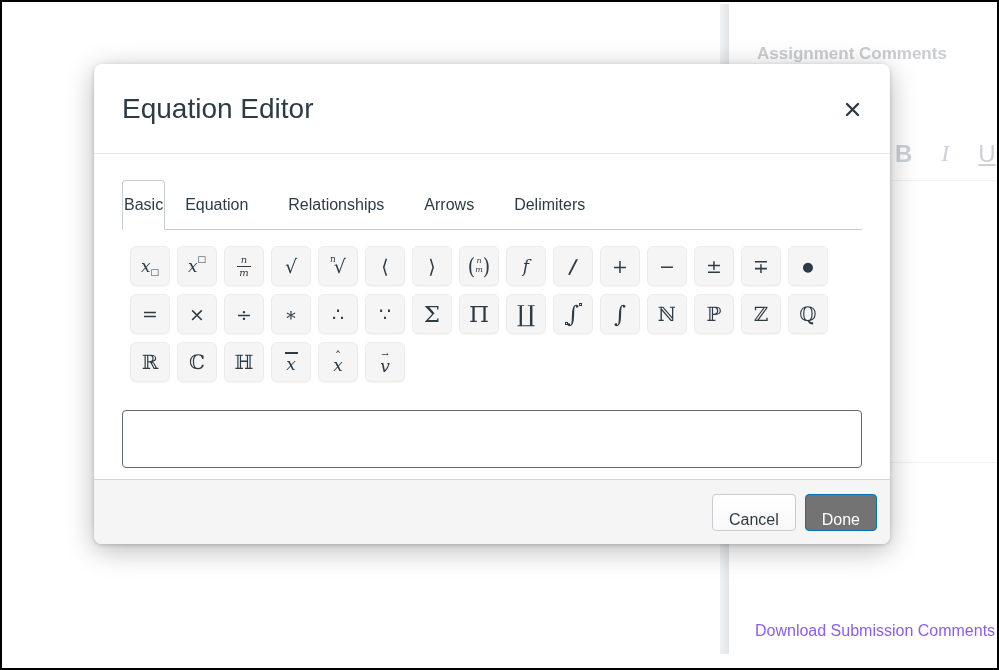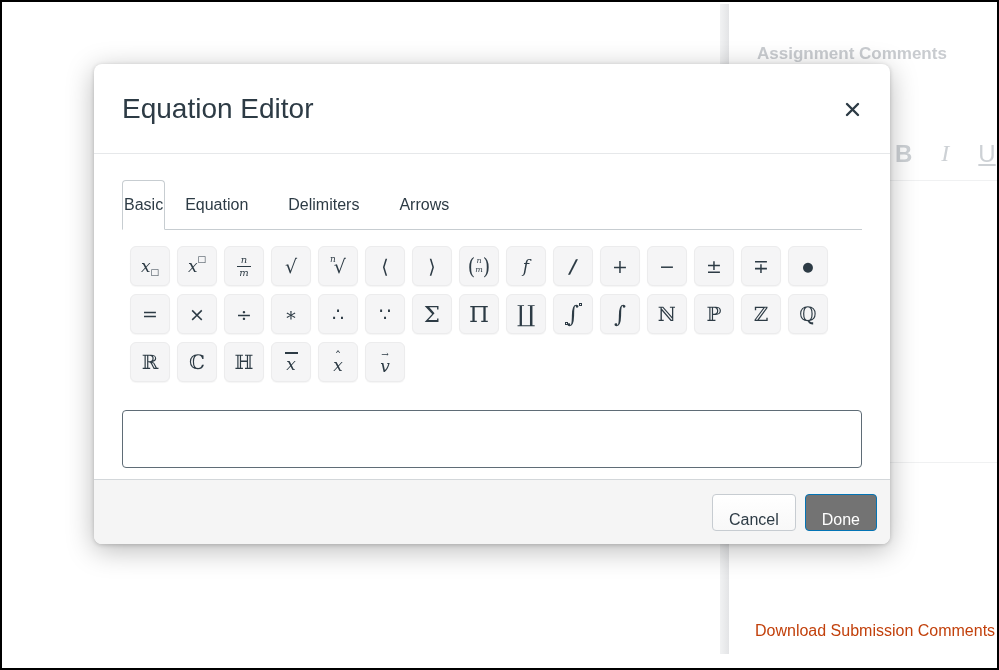--- a/index.html
+++ b/index.html
@@ -13,21 +13,21 @@
   
   .splitter { position:absolute; left:718px; top:2px; width:9px; height:650px;
     background:linear-gradient(90deg,#f1f2f3,#e3e4e6); }
   .ac-title { position:absolute; left:755px; top:42px; font-size:17px; font-weight:700; color:#C9CCD0; }
   .fmt-toolbar { position:absolute; left:893px; top:138px; display:flex; gap:29px; color:#CDD1D5; }
   .fmt-b { font-size:24px; font-weight:700; }
   .fmt-i { font-size:24px; font-style:italic; font-family:"Liberation Serif",serif; }
   .fmt-u { font-size:24px; text-decoration:underline; }
   .bg-line-1 { position:absolute; left:740px; top:178px; width:257px; height:1px; background:#F0F1F2; }
   .bg-line-2 { position:absolute; left:740px; top:460px; width:257px; height:1px; background:#F0F1F2; }
-  .download-link { position:absolute; left:753px; top:620px; font-size:16px; color:#c2410c; text-decoration:none; cursor:pointer; }
+  .download-link { position:absolute; left:753px; top:620px; font-size:16px; color:#8b5cf6; text-decoration:none; cursor:pointer; }
 
   
   .modal { position:absolute; left:92px; top:62px; width:796px; height:480px;
     background:#fff; border-radius:8px;
     box-shadow:0 6px 28px rgba(0,0,0,.28), 0 1px 4px rgba(0,0,0,.18); }
   .modal-header { position:relative; height:90px; border-bottom:1px solid #E6E8EA; display:flex; align-items:center; padding:0 28px; }
   .modal-title { font-size:28px; font-weight:400; color:#2D3B45; }
   .close-btn { position:absolute; right:26px; top:33px; width:24px; height:24px; background:none; border:none; cursor:pointer; display:flex; align-items:center; justify-content:center; }
 
   .modal-body { padding:0 28px; }
@@ -112,22 +112,23 @@
         <svg width="15" height="15" viewBox="0 0 15 15">
           <path d="M2 2 L13 13 M13 2 L2 13" stroke="#2D3B45" stroke-width="2.4" stroke-linecap="round" fill="none"></path>
         </svg>
       </button>
     </div>
 
     <div class="modal-body">
       <div class="tabs">
           <button class="tab active">Basic</button>
           <button class="tab">Equation</button>
+          <button class="tab">Relationships</button>
+          <button class="tab">Arrows</button>
           <button class="tab">Delimiters</button>
-          <button class="tab">Arrows</button>
         </div>
       <div class="symbol-grid">
           <div class="sym-row">
             <button class="sym-btn">
               <span class="sm st-letter">x</span>
               <span class="mk mk-sub">□</span>
             </button>
             <button class="sym-btn">
               <span class="sm st-letter">x</span>
               <span class="mk mk-sup">□</span>

